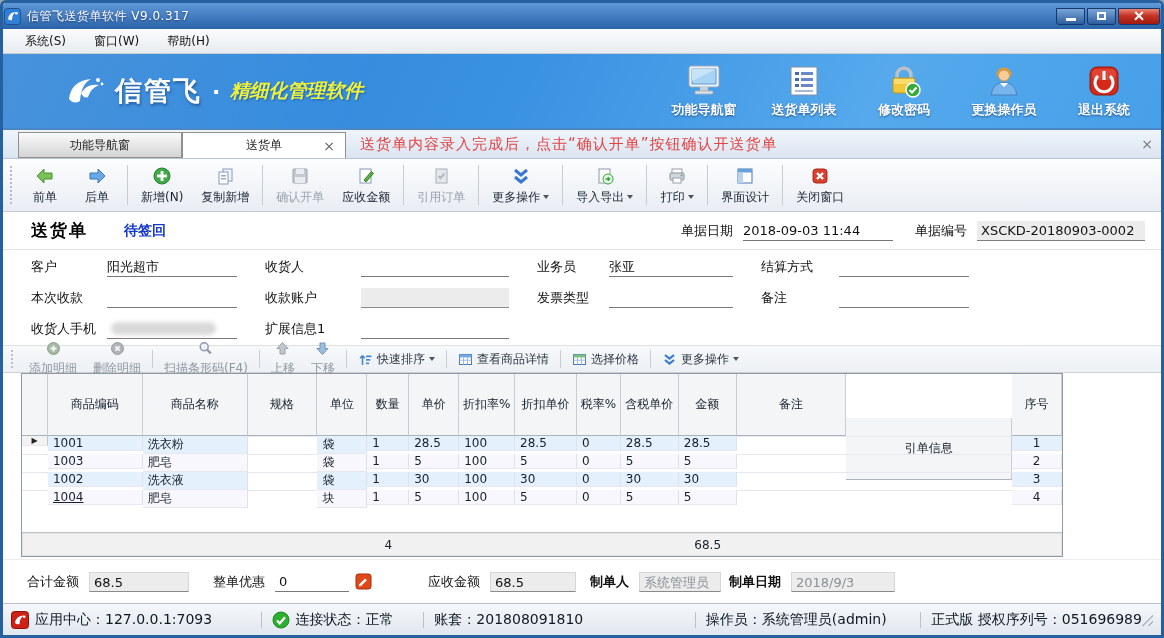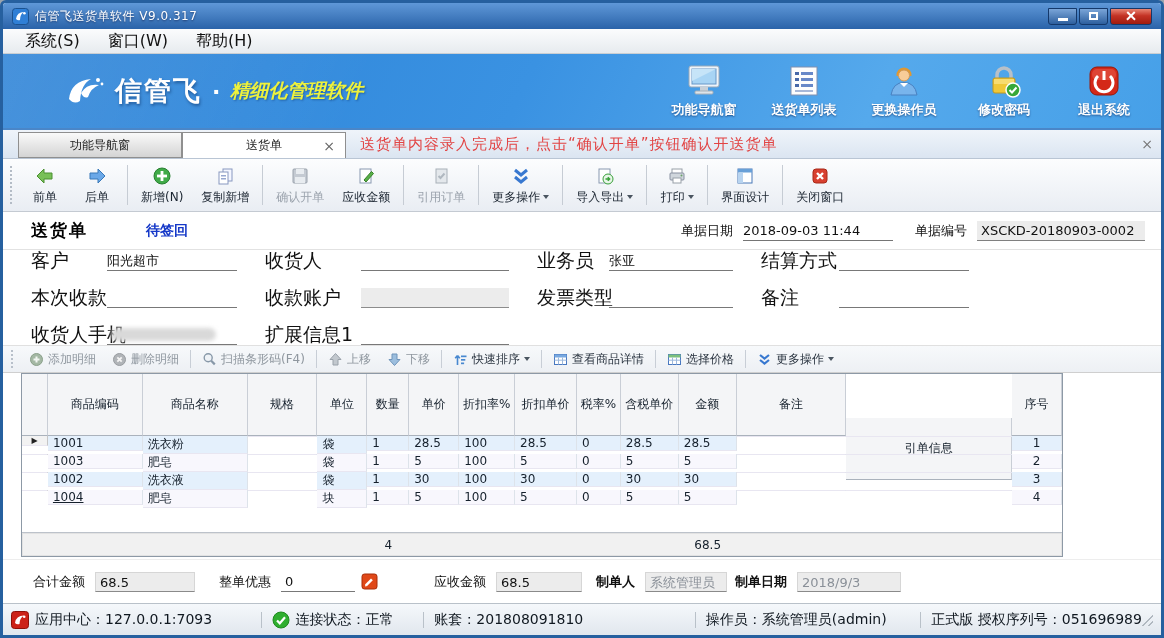--- a/index.html
+++ b/index.html
@@ -5,35 +5,35 @@
   html,body{margin:0;padding:0;background:#9aa4ae;}
   *{box-sizing:border-box;}
   .window{
     position:relative;width:1164px;height:638px;margin:0;
     border:3px solid #26609f;border-radius:6px 6px 0 0;
     background:#fff;overflow:hidden;
     font-family:"DejaVu Sans","Liberation Sans",sans-serif;
     display:flex;flex-direction:column;
   }
   
-  .titlebar{height:26px;flex:0 0 26px;background:linear-gradient(#5f98d8,#2a63a9);display:flex;align-items:center;padding:0 9px;}
+  .titlebar{height:26px;flex:0 0 26px;background:linear-gradient(#5f98d8,#2a63a9);display:flex;align-items:center;padding:0 1px;}
   .app-ico{width:17px;height:17px;margin-right:6px;display:inline-flex;}
   .title-text{color:#fff;font-size:12px;letter-spacing:.5px;text-shadow:0 1px 2px rgba(0,0,40,.5);}
   .winbtns{margin-left:auto;display:flex;gap:2px;}
   .wbtn{width:29px;height:17px;border:1px solid #14386a;border-radius:0 0 3px 3px;display:flex;align-items:center;justify-content:center;position:relative;background:linear-gradient(#6d9bd0,#31movies 0);}
   .wbtn.min,.wbtn.max{background:linear-gradient(#7aa5d8,#2d5f9e);}
   .wbtn.close{width:42px;background:linear-gradient(#e98573,#c43325 45%,#a01b0e);}
   .g-min{width:10px;height:3px;background:#fff;margin-top:7px;}
   .g-max{width:9px;height:8px;border:2px solid #fff;}
   .g-x1,.g-x2{position:absolute;left:50%;top:50%;width:11px;height:2.4px;background:#fff;}
   .g-x1{transform:translate(-50%,-50%) rotate(45deg);}
   .g-x2{transform:translate(-50%,-50%) rotate(-45deg);}
   
   .menubar{height:25px;flex:0 0 25px;background:linear-gradient(#fbfcfd,#e7ebef);border-bottom:1px solid #c9ced3;display:flex;align-items:center;padding-left:10px;gap:4px;}
-  .mitem{font-size:16px;color:#111;padding:3px 12px;cursor:default;}
+  .mitem{font-size:12px;color:#111;padding:3px 12px;cursor:default;}
   
   .banner{height:74px;flex:0 0 74px;background:linear-gradient(115deg,#2c82d6 0%,#3a92e2 45%,#55a9ec 75%,#46a0e8 100%);display:flex;align-items:center;position:relative;overflow:hidden;}
   .banner:before{content:"";position:absolute;left:-80px;top:-40px;width:700px;height:200px;background:linear-gradient(115deg,rgba(255,255,255,.16),rgba(255,255,255,0) 60%);transform:rotate(-2deg);}
   .brand{display:flex;align-items:center;margin-left:58px;position:relative;}
   .bird{width:44px;height:40px;margin-right:10px;display:inline-flex;}
   .brand-name{color:#fff;font-size:27px;font-weight:bold;letter-spacing:2px;text-shadow:1px 2px 3px rgba(0,30,80,.45);}
   .brand-dot{color:#fff;font-size:22px;font-weight:bold;margin:0 10px;}
   .brand-slogan{color:#eef23c;font-size:19px;font-weight:bold;font-style:italic;text-shadow:1px 1px 2px rgba(0,30,80,.4);}
   .actions{margin-left:auto;margin-right:14px;display:flex;align-items:flex-end;gap:14px;position:relative;}
   .baction{display:flex;flex-direction:column;align-items:center;width:86px;cursor:pointer;}
@@ -53,55 +53,55 @@
   .tbtn{display:flex;flex-direction:column;align-items:center;justify-content:center;padding:2px 9px;min-width:52px;cursor:pointer;}
   .ticon{height:22px;display:flex;align-items:center;justify-content:center;}
   .tlabel{font-size:12px;color:#1a2430;margin-top:2px;white-space:nowrap;display:flex;align-items:center;gap:3px;}
   .tbtn.disabled .tlabel{color:#9aa2ac;}
   .tsep{width:1px;height:40px;background:#c6ccd4;margin:0 4px;}
   .caret{width:0;height:0;border-left:3.5px solid transparent;border-right:3.5px solid transparent;border-top:4px solid #4a5560;display:inline-block;}
   
   .content{flex:1;background:#fff;display:flex;flex-direction:column;}
   .docheader{height:38px;flex:0 0 38px;display:flex;align-items:center;padding:0 16px 0 28px;border-bottom:1px solid #e2e2e2;}
   .doctitle{font-size:17px;font-weight:bold;color:#000;letter-spacing:2px;}
-  .docstatus{font-size:14px;font-weight:bold;color:#1538c8;margin-left:58px;}
+  .docstatus{font-size:14px;font-weight:bold;color:#1538c8;margin-left:36px;}
   .dspacer{flex:1;}
   .dlabel{font-size:13px;color:#111;margin-right:10px;white-space:nowrap;}
   .dfield{font-size:13px;color:#111;height:20px;line-height:20px;}
   .date-field{width:150px;border-bottom:1px solid #757575;margin-right:22px;}
   .num-field{width:168px;background:#ececec;border-bottom:1px solid #808080;padding-left:4px;}
   
   .form{height:95px;flex:0 0 95px;display:grid;grid-template-columns:76px 158px 96px 176px 72px 152px 78px 158px;align-content:center;row-gap:11px;padding-left:28px;}
-  .flabel{font-size:19px;color:#111;align-self:center;white-space:nowrap;}
+  .flabel{font-size:13px;color:#111;align-self:center;white-space:nowrap;}
   .ffield{height:20px;border-bottom:1px solid #787878;font-size:13px;color:#111;align-self:center;margin-right:28px;line-height:19px;position:relative;}
   .ffield.grey{background:#ececec;border-bottom:1px solid #8c8c8c;}
   .redact-blob{position:absolute;left:4px;top:3px;width:105px;height:13px;background:#d9d9d9;border-radius:7px;filter:blur(2px);}
   
   .dtoolbar{height:28px;flex:0 0 28px;background:linear-gradient(#f7f9fb,#edf0f4);border-top:1px solid #e0e0e0;border-bottom:1px solid #cfcfcf;display:flex;align-items:center;padding-left:6px;}
   .dgrip{width:4px;height:18px;border-left:2px dotted #b8c0ca;margin:0 6px 0 2px;}
   .dbtn{display:flex;align-items:center;gap:4px;font-size:12px;color:#2a3440;padding:0 8px;cursor:pointer;white-space:nowrap;}
-  .dbtn.dim{color:#8f979f;}
+  .dbtn.dim{color:#8f979f;flex-direction:column;}
   .dsep{width:1px;height:18px;background:#c8ced6;margin:0 3px;}
   
   .gridarea{flex:0 0 186px;padding-left:18px;}
   .grid-wrap{width:1042px;height:184px;border:1px solid #8d99a6;display:flex;flex-direction:column;background:#fff;}
   .ghead{display:flex;flex:0 0 20px;}
   .gc{height:100%;border-right:1px solid #dde3ea;border-bottom:1px solid #e8e6f1;font-size:12px;color:#15202c;padding:0 5px;overflow:hidden;white-space:nowrap;display:flex;align-items:center;}
   .gc.h{background:#f4f5f7;border-right:1px solid #c9ced6;border-bottom:1px solid #aab2bc;justify-content:center;padding:0 2px;}
   .gc.ind{background:#f2f2f2;border-right:1px solid #c6c6c6;justify-content:center;font-size:8px;color:#222;padding:0;}
   .gc.yellow{background:#ffffe1;}
   .gc.center{justify-content:center;}
   .grow{display:flex;flex:0 0 22px;}
   .grow.odd .gc:not(.ind):not(.yellow){background:#e4f0fc;}
   .grow.even .gc:not(.ind):not(.yellow){background:#f8f7fd;}
   .gfill{flex:1;background:#fff;}
   .gsummary{flex:0 0 24px;background:#f1f1f1;border-top:1px solid #bcc2ca;display:flex;align-items:center;box-shadow:inset 0 0 0 1px #e2e2e2;}
   .gc.s{border:none;justify-content:center;background:transparent;font-size:12px;}
   
-  .totals{flex:0 0 44px;display:flex;align-items:center;padding-left:30px;border-top:1px solid #ededed;}
+  .totals{flex:0 0 44px;display:flex;align-items:center;padding-left:24px;border-top:1px solid #ededed;}
   .tl{font-size:13px;color:#111;white-space:nowrap;margin-right:10px;}
   .tl.bold{font-weight:bold;}
   .tbox{height:20px;line-height:19px;font-size:13px;color:#111;padding-left:4px;}
   .tbox.grey{background:#ececec;border:1px solid #d6d6d6;border-bottom:1px solid #8a8a8a;}
   .tbox.uline{border-bottom:1px solid #787878;background:#fff;}
   .tbox.dim{color:#8a9098;}
   .w100{width:100px;} .w74{width:74px;} .w86{width:86px;} .w82{width:82px;} .w104{width:104px;}
   .ml24{margin-left:24px;} .ml56{margin-left:56px;} .ml14{margin-left:14px;} .ml8{margin-left:8px;}
   .rededit{width:17px;height:17px;margin-left:6px;display:inline-flex;cursor:pointer;}
   
@@ -184,40 +184,40 @@
               <rect x="14" y="14" width="12" height="3" fill="#6888c8"></rect>
               <rect x="8" y="20" width="4" height="3" fill="#4868a8"></rect>
               <rect x="14" y="20" width="12" height="3" fill="#6888c8"></rect>
               <rect x="8" y="26" width="18" height="2" fill="#a8b8d8"></rect>
             </svg>
         </span>
         <span class="blabel">送货单列表</span>
       </div>
       <div class="baction">
         <span class="bicon">
-          <svg viewBox="0 0 34 34" width="34" height="34">
-              <path d="M17,3.5 a7.5,7.5 0 0 1 7.5,8.5 l-15,0 a7.5,7.5 0 0 1 7.5,-8.5" fill="#e09830"></path>
-              <circle cx="17" cy="11.5" r="5.5" fill="#f8cc98" stroke="#d09858"></circle>
-              <path d="M4,31 q2,-12.5 13,-12.5 q11,0 13,12.5 z" fill="#78b4ec" stroke="#4880c0"></path>
-              <path d="M13,19 l4,4 l4,-4" fill="#fff" stroke="#c8d8ea" stroke-width="0.5"></path>
-            </svg>
-        </span>
-        <span class="blabel">更换操作员</span>
-      </div>
-      <div class="baction">
-        <span class="bicon">
           <svg viewBox="0 0 36 34" width="36" height="34">
               <path d="M11,16 v-5 a7,7 0 0 1 14,0 v5" fill="none" stroke="#b8c0c8" stroke-width="3.5"></path>
               <rect x="7" y="14" width="22" height="15" rx="2" fill="#f0c838" stroke="#c09820"></rect>
               <rect x="8" y="15" width="20" height="5" fill="#f8dc70"></rect>
               <circle cx="27" cy="26" r="7" fill="#38a838" stroke="#fff" stroke-width="1.5"></circle>
               <path d="M23.5,26 l2.5,2.5 l4.5,-5" fill="none" stroke="#fff" stroke-width="2"></path>
             </svg>
         </span>
         <span class="blabel">修改密码</span>
+      </div>
+      <div class="baction">
+        <span class="bicon">
+          <svg viewBox="0 0 34 34" width="34" height="34">
+              <path d="M17,3.5 a7.5,7.5 0 0 1 7.5,8.5 l-15,0 a7.5,7.5 0 0 1 7.5,-8.5" fill="#e09830"></path>
+              <circle cx="17" cy="11.5" r="5.5" fill="#f8cc98" stroke="#d09858"></circle>
+              <path d="M4,31 q2,-12.5 13,-12.5 q11,0 13,12.5 z" fill="#78b4ec" stroke="#4880c0"></path>
+              <path d="M13,19 l4,4 l4,-4" fill="#fff" stroke="#c8d8ea" stroke-width="0.5"></path>
+            </svg>
+        </span>
+        <span class="blabel">更换操作员</span>
       </div>
       <div class="baction">
         <span class="bicon">
           <svg viewBox="0 0 34 34" width="34" height="34">
               <rect x="3" y="3" width="28" height="28" rx="7" fill="#d42818" stroke="#981808"></rect>
               <rect x="5" y="5" width="24" height="11" rx="5" fill="#e4584a" opacity="0.6"></rect>
               <path d="M11,12 a9,9 0 1 0 12,0" fill="none" stroke="#fff" stroke-width="3"></path>
               <rect x="15.5" y="7" width="3" height="9" fill="#fff"></rect>
             </svg>
         </span>

